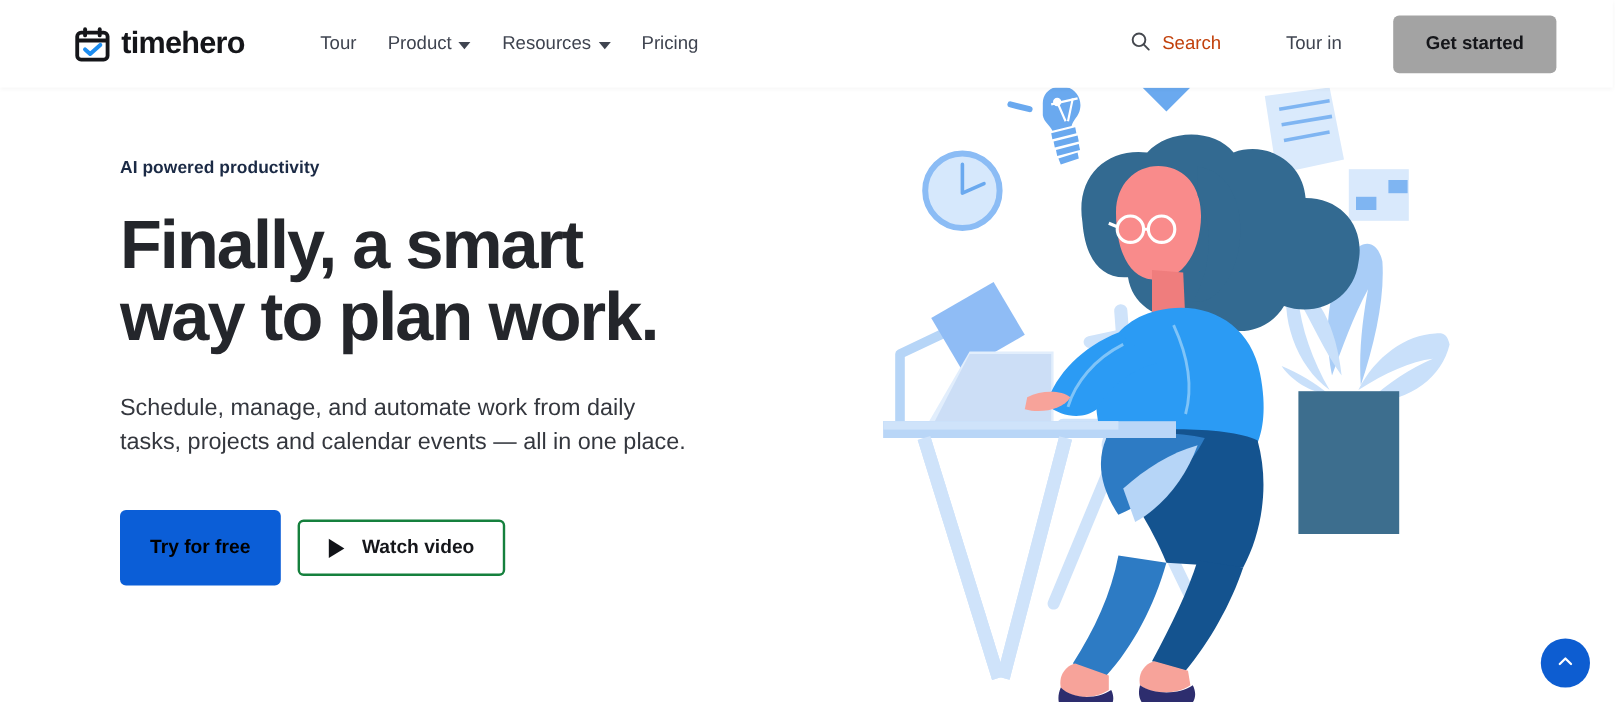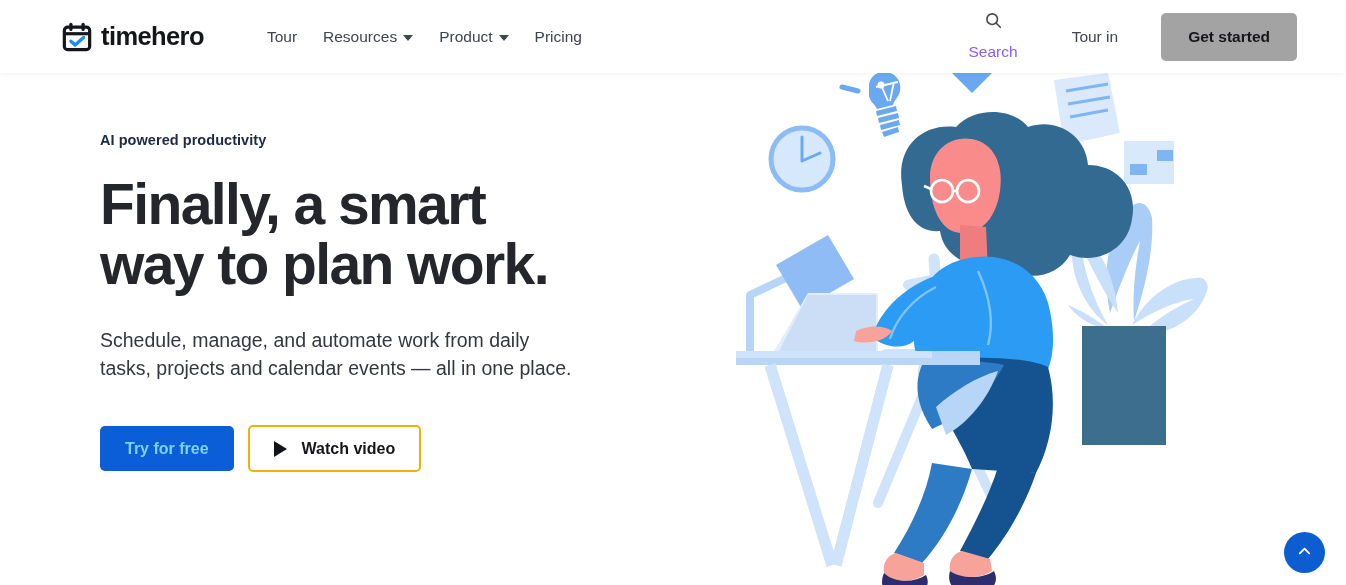--- a/index.html
+++ b/index.html
@@ -44,23 +44,22 @@
     border-right: 5px solid transparent;
     border-top: 6px solid #3f4450;
     display: inline-block; margin-top: 2px;
   }
   .header-right {
     margin-left: auto; margin-right: 47px;
     display: flex; align-items: center; gap: 0px;
   }
   .search-btn {
     display: flex; align-items: center; gap: 10px;
-    font-size: 15.5px; color: #8b5cf6; cursor: pointer;
+    font-size: 15.5px; color: #c2410c; cursor: pointer;
     padding: 8px 12px;
-    flex-direction: column;
   }
   .signin-btn {
     font-size: 15.5px; color: #3f4450; cursor: pointer;
     padding: 8px 16px; margin-left: 26px;
   }
   .getstarted-btn {
     background: #a3a3a3; color: #15161a;
     font-size: 15.5px; font-weight: 700;
     border: none; border-radius: 5px;
     padding: 0 27px; height: 48px;
@@ -81,31 +80,31 @@
     font-size: 57px; font-weight: 700; color: #24262b;
     line-height: 1.06; letter-spacing: -1.6px; margin: 0;
     white-space: pre-line;
   }
   .subhead {
     font-size: 19.5px; color: #34373e; line-height: 1.47;
     margin: 31px 0 0 0; max-width: 505px; white-space: pre-line;
   }
   .cta-row { display: flex; align-items: center; gap: 14px; margin-top: 42px; }
   .btn-primary {
-    background: #0b5ed7; color: #7dd3fc;
+    background: #0b5ed7; color: #000000;
     font-size: 16px; font-weight: 700;
     border: none; border-radius: 5px;
-    height: 45px; padding: 13px 25px; cursor: pointer;
+    height: 63px; padding: 13px 25px; cursor: pointer;
     font-family: "Liberation Sans", sans-serif;
     display: flex; align-items: center; justify-content: center;
   }
   .btn-secondary {
     background: #ffffff; color: #15161a;
     font-size: 16px; font-weight: 700;
-    border: 2px solid #eab308; border-radius: 5px;
+    border: 2px solid #15803d; border-radius: 5px;
     height: 47px; padding: 0 24px; cursor: pointer;
     font-family: "Liberation Sans", sans-serif;
     display: flex; align-items: center; gap: 15px;
   }
   .play-tri {
     width: 0; height: 0;
     border-top: 8px solid transparent;
     border-bottom: 8px solid transparent;
     border-left: 13px solid #111318;
   }
@@ -141,25 +140,25 @@
         </svg>
       </span>
       <span class="brand-name">timehero</span>
     </div>
 
     <nav class="nav">
       <div class="nav-item">
         <span>Tour</span>
       </div>
       <div class="nav-item">
+        <span>Product</span>
+        <span class="caret"></span>
+      </div>
+      <div class="nav-item">
         <span>Resources</span>
-        <span class="caret"></span>
-      </div>
-      <div class="nav-item">
-        <span>Product</span>
         <span class="caret"></span>
       </div>
       <div class="nav-item">
         <span>Pricing</span>
       </div>
     </nav>
 
     <div class="header-right">
       <div class="search-btn">
         <span>

